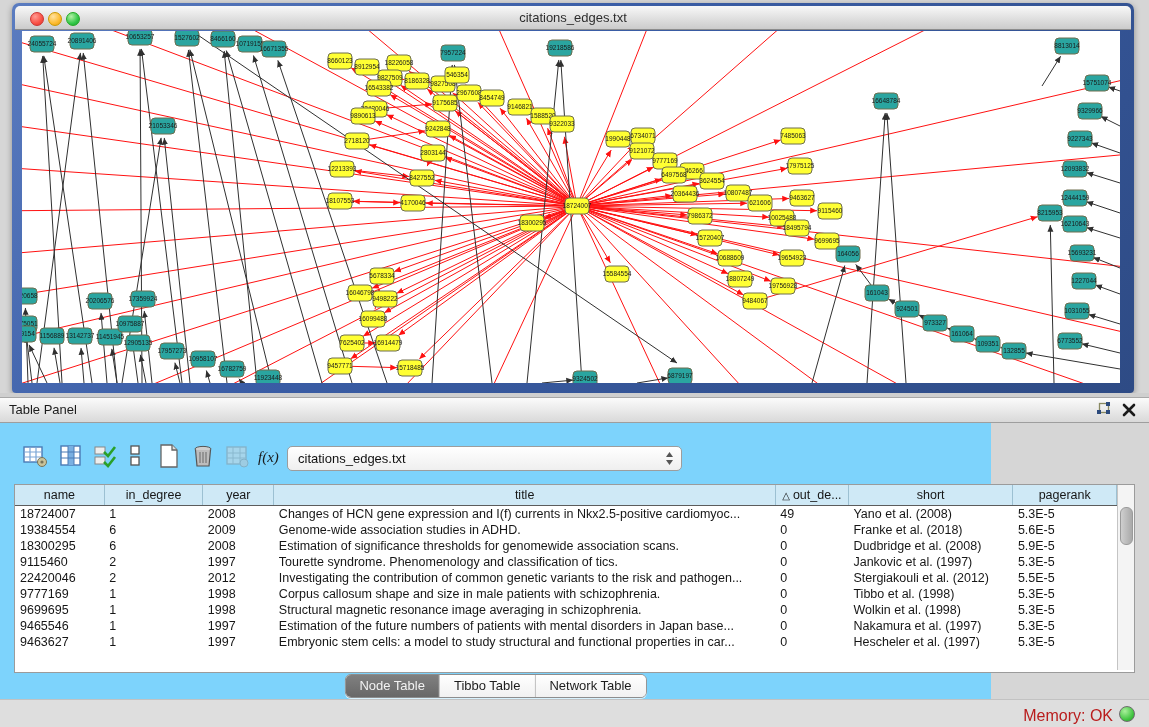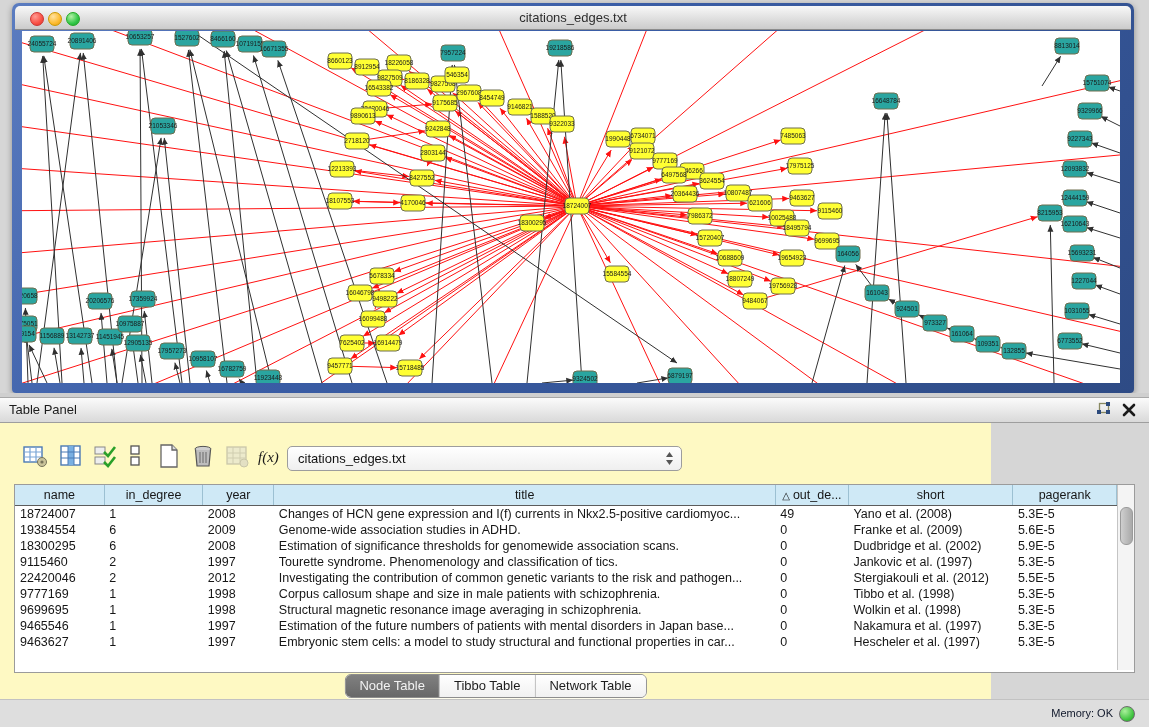--- a/index.html
+++ b/index.html
@@ -22,21 +22,21 @@
   #net-canvas{position:absolute;left:10px;top:28px;width:1098px;height:352px;background:#fff;}
   #net-canvas svg{display:block;width:1098px;height:352px;}
   
   #splitter{position:absolute;left:0;top:393px;width:1149px;height:4px;background:#cfcfcf;}
   
   #tp-header{position:absolute;left:0;top:397px;width:1149px;height:24px;
     background:linear-gradient(#fbfbfb,#d9d9d9);border-top:1px solid #a8a8a8;border-bottom:1px solid #9e9e9e;}
   #tp-title{position:absolute;left:9px;top:4px;font-size:13px;color:#1c1c1c;text-align:center;}
   .hdr-icon{position:absolute;top:4px;width:16px;height:16px;cursor:default;}
   #float-ic{right:38px;} #close-ic{right:12px;}
-  #tp-body{position:absolute;left:0;top:423px;width:991px;height:277px;background:#fef9c3;}
+  #tp-body{position:absolute;left:0;top:423px;width:991px;height:277px;background:#7dd3fc;}
   
   .tb-icon{position:absolute;top:20px;width:26px;height:26px;}
   
   #src-dd{position:absolute;left:287px;top:23px;width:393px;height:23px;
     background:linear-gradient(#ffffff,#efefef);border:1px solid #9d9d9d;border-radius:5px;}
   #src-dd .val{position:absolute;left:10px;top:4px;font-size:13px;color:#111;}
   #src-dd .arrows{position:absolute;right:7px;top:4px;}
   
   #tbl-wrap{position:absolute;left:14px;top:61px;width:1119px;height:187px;
     background:#fff;border:1px solid #9b9b9b;overflow:hidden;}
@@ -54,21 +54,21 @@
   
   #tabs{position:absolute;left:50%;transform:translateX(-50%);top:251px;display:flex;
     border:1px solid #8d8d8d;border-radius:6px;overflow:hidden;background:#fdfdfd;
     box-shadow:0 1px 0 rgba(255,255,255,.7);}
   .tab{padding:3px 14px 4px;font-size:13px;color:#1d1d1d;border-right:1px solid #b9b9b9;
     background:linear-gradient(#ffffff,#f1f1f1);}
   .tab:last-child{border-right:none;padding-left:14px;}
   .tab.sel{background:linear-gradient(#808080,#686868);color:#f2f2f2;}
   
   #status{position:absolute;left:0;bottom:0;width:1149px;height:27px;background:#dedede;border-top:1px solid #c2c2c2;}
-  #mem-label{position:absolute;right:36px;top:7px;font-size:11px;color:#0f172a;}
+  #mem-label{position:absolute;right:36px;top:7px;font-size:16px;color:#b91c1c;}
   #mem-dot{position:absolute;right:14px;top:6px;width:14px;height:14px;border-radius:50%;
     background:radial-gradient(circle at 35% 30%,#a9f09b,#3fc33f 65%,#2a9b2a);border:1px solid #6d6d6d;}
 </style>
 </head>
 <body>
 
 <div id="net-window">
   <div class="titlebar">
     <span class="tl red"></span>
     <span class="tl yel"></span>
@@ -757,30 +757,30 @@
             <td>49</td>
             <td>Yano et al. (2008)</td>
             <td>5.3E-5</td>
           </tr>
           <tr>
             <td>19384554</td>
             <td>6</td>
             <td>2009</td>
             <td>Genome-wide association studies in ADHD.</td>
             <td>0</td>
-            <td>Franke et al. (2009)</td>
+            <td>Franke et al. (2018)</td>
             <td>5.6E-5</td>
           </tr>
           <tr>
             <td>18300295</td>
             <td>6</td>
             <td>2008</td>
             <td>Estimation of significance thresholds for genomewide association scans.</td>
             <td>0</td>
-            <td>Dudbridge et al. (2002)</td>
+            <td>Dudbridge et al. (2008)</td>
             <td>5.9E-5</td>
           </tr>
           <tr>
             <td>9115460</td>
             <td>2</td>
             <td>1997</td>
             <td>Tourette syndrome. Phenomenology and classification of tics.</td>
             <td>0</td>
             <td>Jankovic et al. (1997)</td>
             <td>5.3E-5</td>

